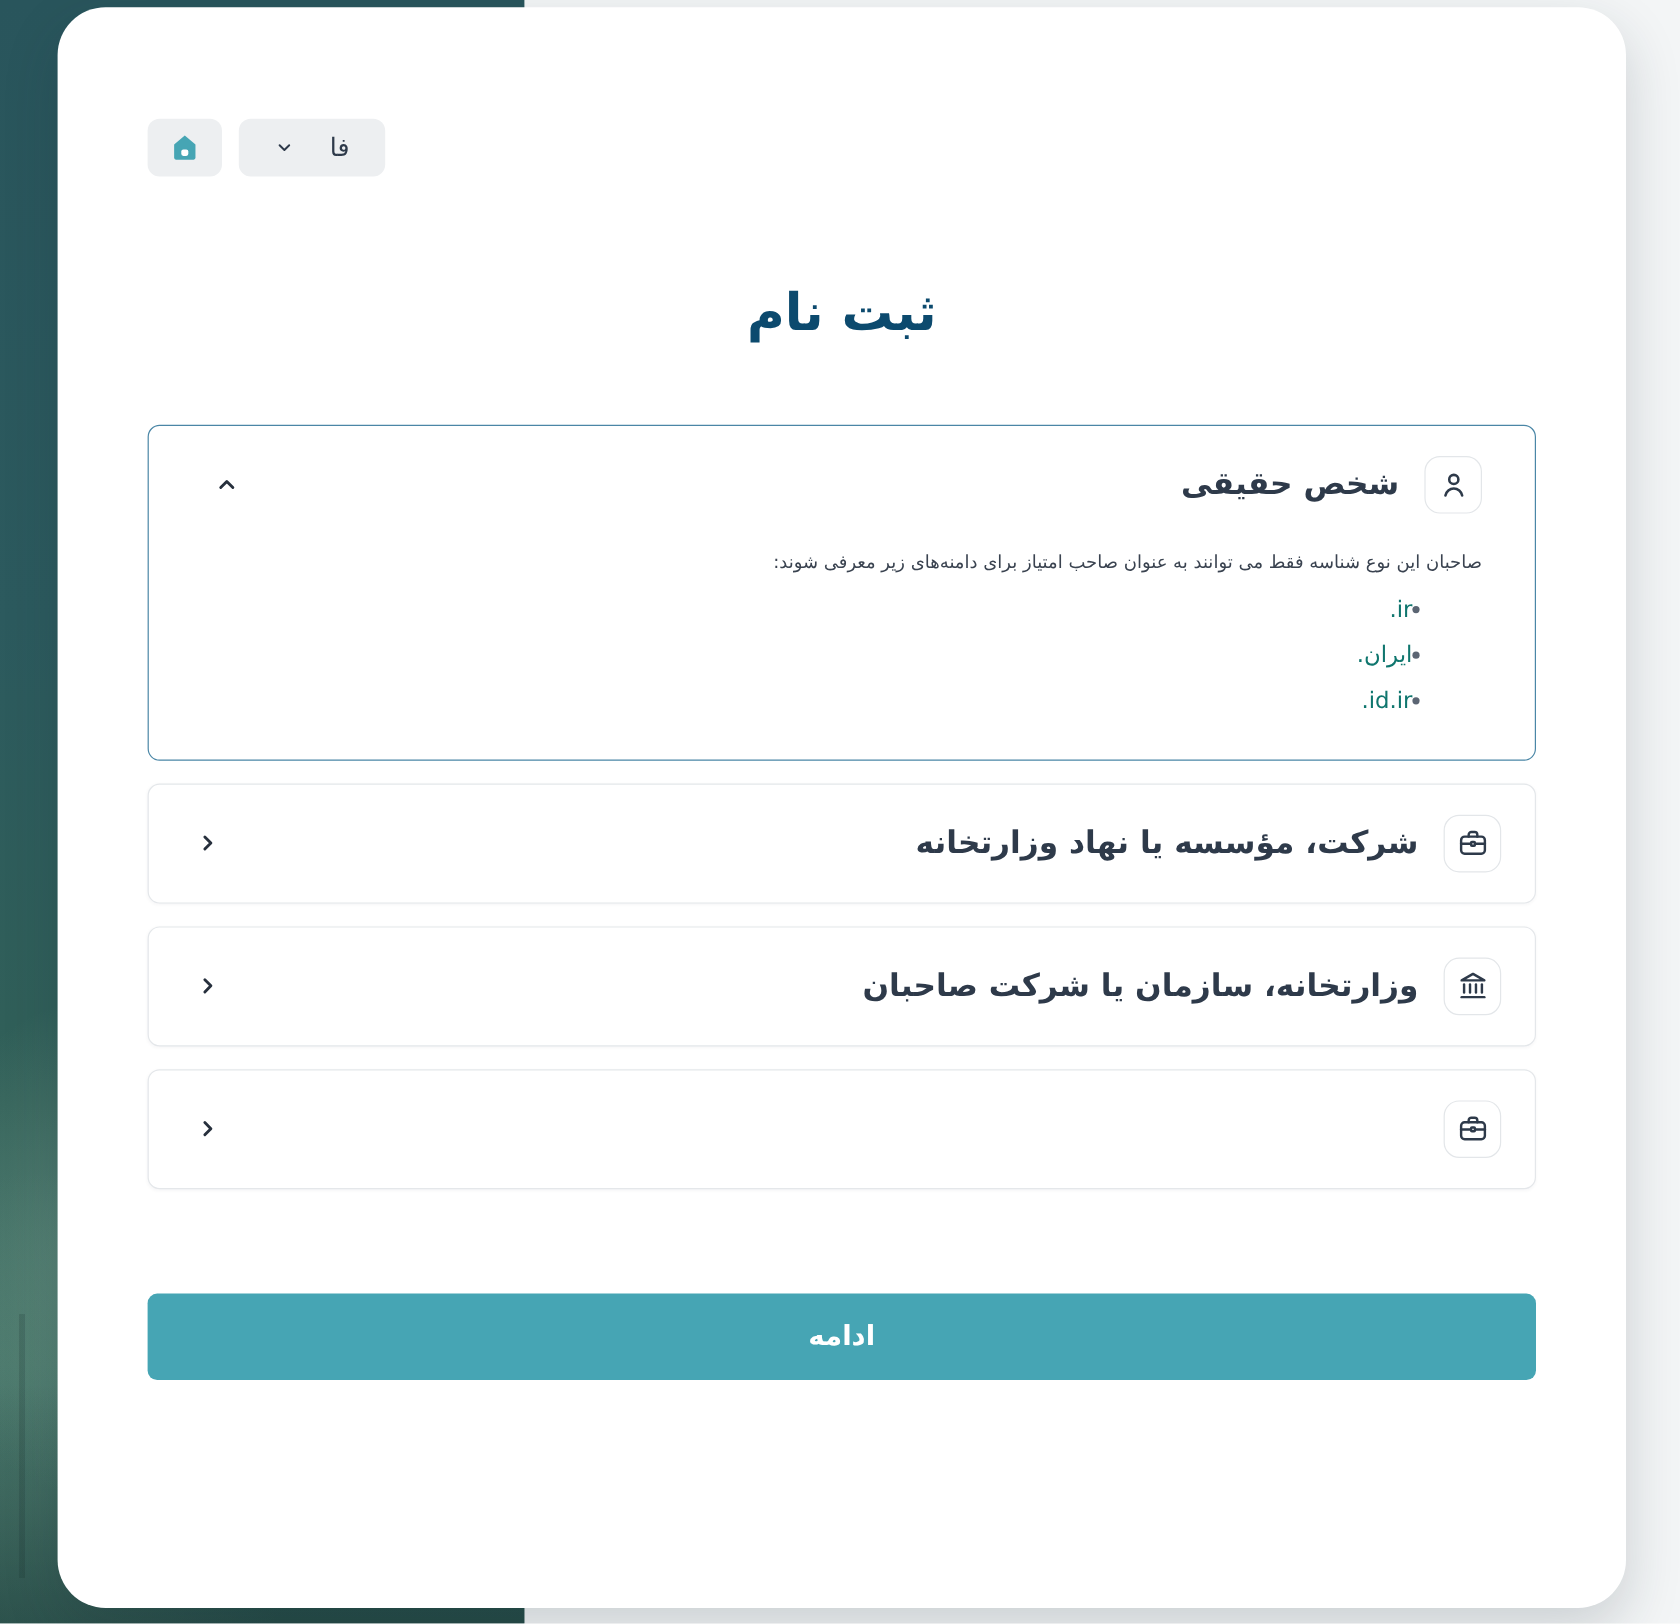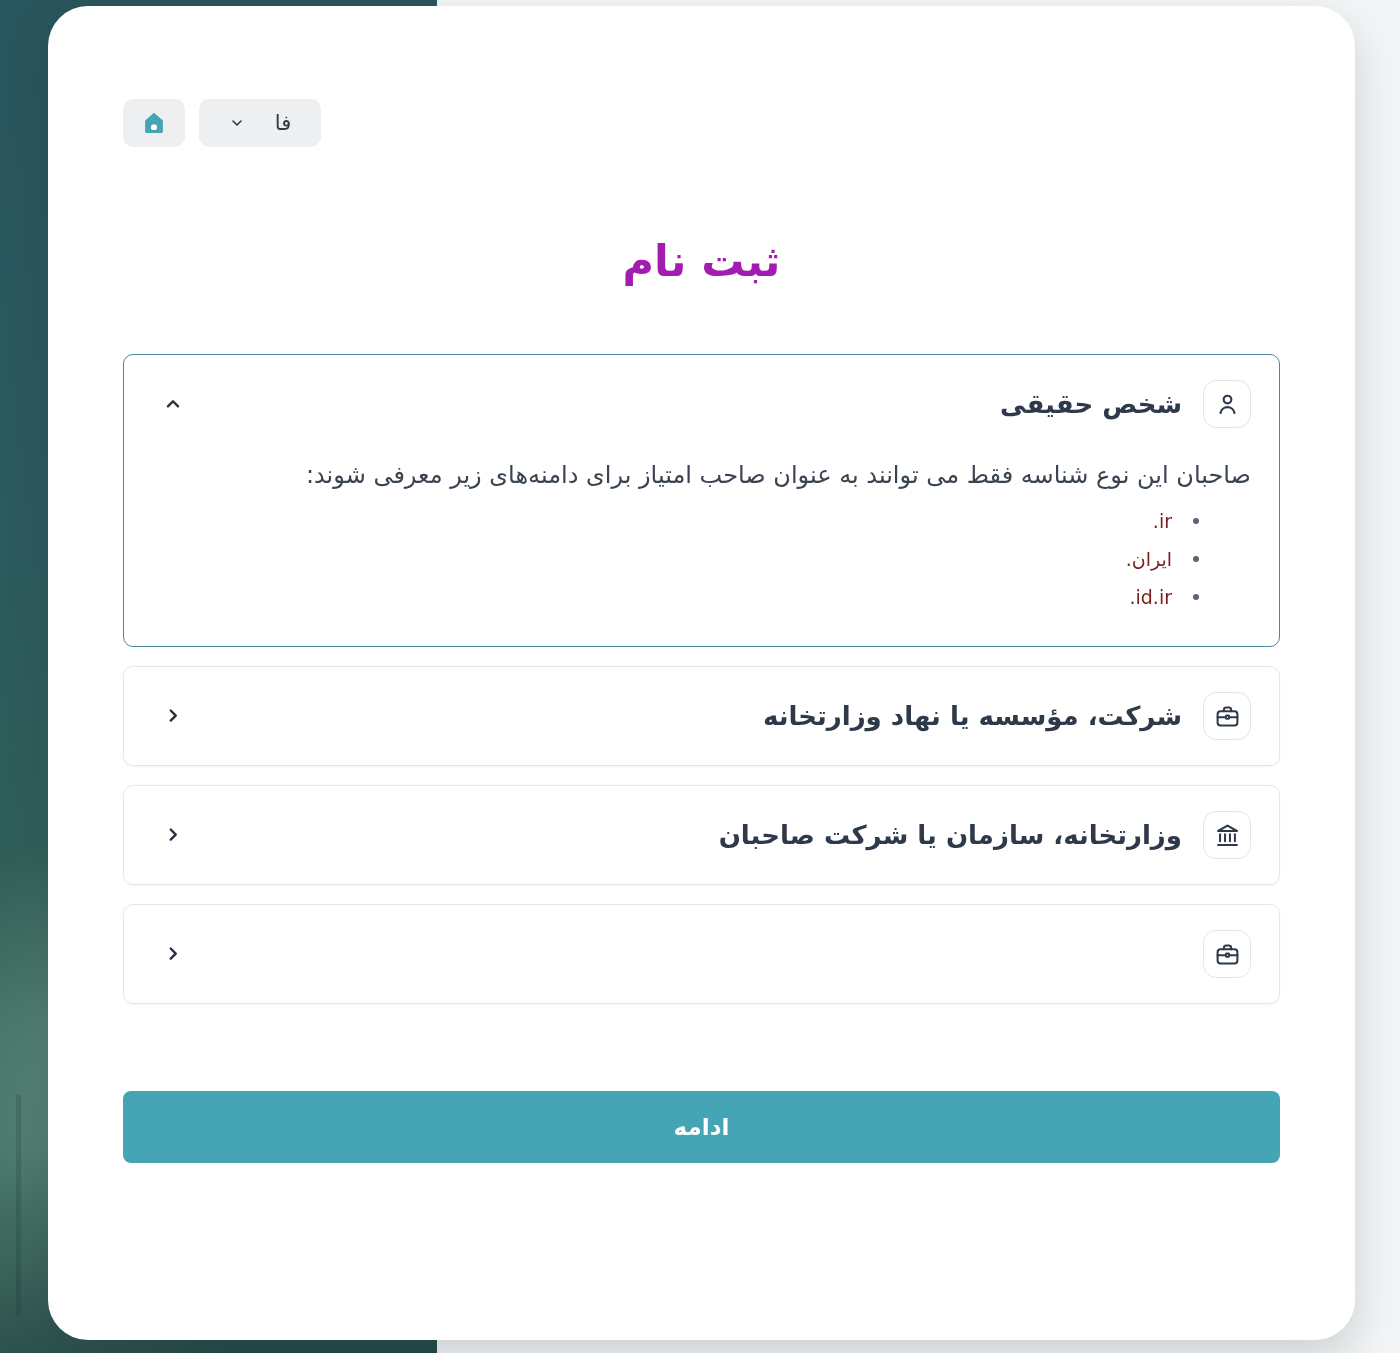--- a/index.html
+++ b/index.html
@@ -41,52 +41,52 @@
   .sq-btn {
     height:48px; background:#edeff1; border:none; border-radius:10px;
     display:flex; align-items:center; justify-content:center; cursor:pointer;
   }
   .home-btn { width:62px; }
   .lang-btn { width:122px; direction:rtl; gap:30px; font-size:21px; color:#2e3a4a; }
 
   
   .page-title {
     position:absolute; top:230px; left:0; width:100%;
-    text-align:center; font-size:43px; font-weight:600; color:#a21caf;
+    text-align:center; font-size:43px; font-weight:600; color:#0c4a6e;
   }
 
   
   .content { position:absolute; top:348px; left:75px; right:75px; }
 
   .acc { background:#fff; border-radius:10px; }
   .acc.expanded {
     border:1.5px solid #4a86a6;
-    padding:25px 28px 30px;
+    padding:25px 44px 30px;
   }
   .acc.collapsed {
     border:1px solid #e4e7ea;
     padding:25px 28px;
     margin-top:19px;
     display:flex; align-items:center; justify-content:space-between;
     box-shadow:0 1px 3px rgba(20,30,40,.04);
     cursor:pointer;
   }
   .acc-head { display:flex; align-items:center; justify-content:space-between; cursor:pointer; }
   .lead { display:flex; align-items:center; gap:21px; }
   .icon-box {
     width:48px; height:48px; border:1px solid #e3e6e9; border-radius:13px;
     display:flex; align-items:center; justify-content:center; background:#fff;
     flex:0 0 auto;
   }
   .acc-title { font-size:26px; font-weight:600; color:#2e3a4a; }
   .chev { display:flex; align-items:center; justify-content:center; padding:0 10px; }
 
-  .acc-desc { margin-top:29px; font-size:24px; color:#3a4350; text-align:right; line-height:1.5; }
+  .acc-desc { margin-top:29px; font-size:15px; color:#3a4350; text-align:right; line-height:1.5; }
   .acc-list { list-style:none; margin-top:9px; padding:0 52px 0 0; }
-  .acc-list li { display:flex; align-items:center; gap:21px; height:38px; font-size:19px; color:#7f1d1d; }
+  .acc-list li { display:flex; align-items:center; gap:0; height:38px; font-size:19px; color:#0f766e; }
   .dot { width:6px; height:6px; border-radius:50%; background:#5b6573; flex:0 0 auto; }
   .tld { direction:ltr; unicode-bidi:embed; }
 
   
   .continue-btn {
     margin-top:87px; width:100%; height:72px;
     background:#46a5b4; border:none; border-radius:8px;
     color:#fff; font-size:23px; font-family:inherit; cursor:pointer;font-weight:bold;
   }
 

